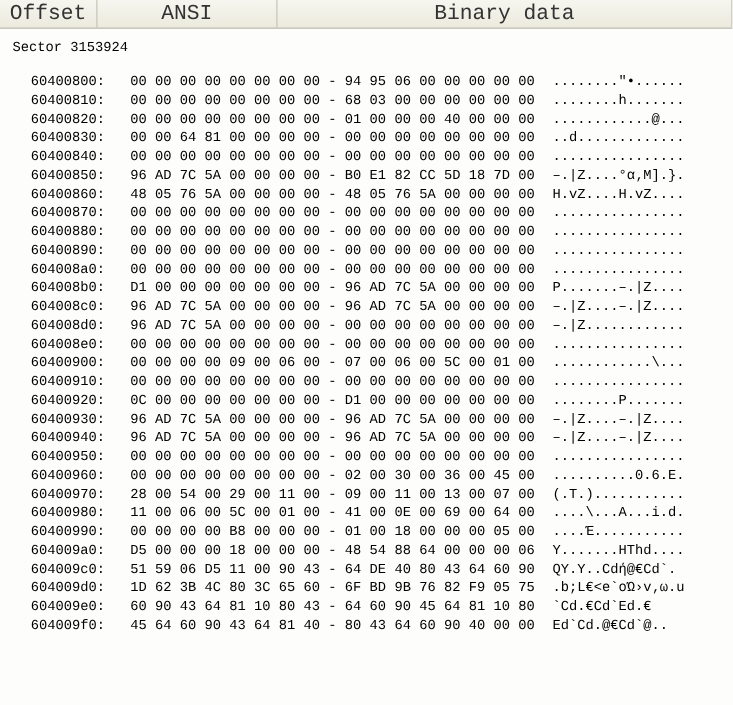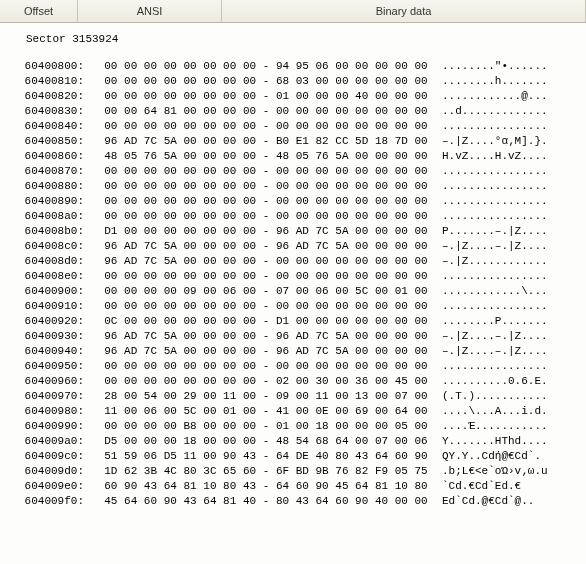--- a/index.html
+++ b/index.html
@@ -11,41 +11,40 @@
     font-family: "Courier New", monospace;
     font-size: 11px;
     color: #000;
     overflow: hidden;
   }
   .header {
     display: flex;
     height: 22px;
     background: linear-gradient(#f6f6f0, #eceadd);
     border-bottom: 1px solid #b9b7ab;
-    font-family: Liberation Sans, sans-serif;
-    font-size: 11px;
+    font-family: Liberation Mono, monospace;
+    font-size: 17px;
     color: #333;
   }
   .header .col {
     display: flex;
     align-items: center;
     justify-content: center;
     border-right: 1px solid #c7c5b8;
     box-sizing: border-box;
   }
   .col-offset { width: 78px; }
   .col-binary { width: 364px; }
   .col-ansi   { flex: 1; border-right: none; }
   .body {
     padding: 6px 0 0 8px;
   }
   .sector {
     padding: 4px 0 14px 2px;
     font-family: "Courier New", monospace;
-    margin-left: 16px;
   }
   .row {
     white-space: pre;
     line-height: 15px;
     height: 15px;
   }
   .row .offset { display: inline-block; width: 82px; text-align: right; padding-right: 6px; box-sizing: border-box; }
   .row .hex    { display: inline-block; width: 352px; text-align: center; }
   .row .ansi   { display: inline-block; }
 </style>
@@ -79,19 +78,19 @@
       <div class="row"><span class="offset">60400900:</span><span class="hex">00 00 00 00 09 00 06 00 - 07 00 06 00 5C 00 01 00</span><span class="ansi">............\...</span></div>
       <div class="row"><span class="offset">60400910:</span><span class="hex">00 00 00 00 00 00 00 00 - 00 00 00 00 00 00 00 00</span><span class="ansi">................</span></div>
       <div class="row"><span class="offset">60400920:</span><span class="hex">0C 00 00 00 00 00 00 00 - D1 00 00 00 00 00 00 00</span><span class="ansi">........Ρ.......</span></div>
       <div class="row"><span class="offset">60400930:</span><span class="hex">96 AD 7C 5A 00 00 00 00 - 96 AD 7C 5A 00 00 00 00</span><span class="ansi">–.|Z....–.|Z....</span></div>
       <div class="row"><span class="offset">60400940:</span><span class="hex">96 AD 7C 5A 00 00 00 00 - 96 AD 7C 5A 00 00 00 00</span><span class="ansi">–.|Z....–.|Z....</span></div>
       <div class="row"><span class="offset">60400950:</span><span class="hex">00 00 00 00 00 00 00 00 - 00 00 00 00 00 00 00 00</span><span class="ansi">................</span></div>
       <div class="row"><span class="offset">60400960:</span><span class="hex">00 00 00 00 00 00 00 00 - 02 00 30 00 36 00 45 00</span><span class="ansi">..........0.6.E.</span></div>
       <div class="row"><span class="offset">60400970:</span><span class="hex">28 00 54 00 29 00 11 00 - 09 00 11 00 13 00 07 00</span><span class="ansi">(.T.)...........</span></div>
       <div class="row"><span class="offset">60400980:</span><span class="hex">11 00 06 00 5C 00 01 00 - 41 00 0E 00 69 00 64 00</span><span class="ansi">....\...A...i.d.</span></div>
       <div class="row"><span class="offset">60400990:</span><span class="hex">00 00 00 00 B8 00 00 00 - 01 00 18 00 00 00 05 00</span><span class="ansi">....Έ...........</span></div>
-      <div class="row"><span class="offset">604009a0:</span><span class="hex">D5 00 00 00 18 00 00 00 - 48 54 68 64 00 07 00 06</span><span class="ansi">Υ.......HThd....</span></div>
+      <div class="row"><span class="offset">604009a0:</span><span class="hex">D5 00 00 00 18 00 00 00 - 48 54 88 64 00 00 00 06</span><span class="ansi">Υ.......HThd....</span></div>
       <div class="row"><span class="offset">604009c0:</span><span class="hex">51 59 06 D5 11 00 90 43 - 64 DE 40 80 43 64 60 90</span><span class="ansi">QY.Υ..Cdή@€Cd`.</span></div>
       <div class="row"><span class="offset">604009d0:</span><span class="hex">1D 62 3B 4C 80 3C 65 60 - 6F BD 9B 76 82 F9 05 75</span><span class="ansi">.b;L€&lt;e`oΏ›v‚ω.u</span></div>
       <div class="row"><span class="offset">604009e0:</span><span class="hex">60 90 43 64 81 10 80 43 - 64 60 90 45 64 81 10 80</span><span class="ansi">`Cd.€Cd`Ed.€</span></div>
       <div class="row"><span class="offset">604009f0:</span><span class="hex">45 64 60 90 43 64 81 40 - 80 43 64 60 90 40 00 00</span><span class="ansi">Ed`Cd.@€Cd`@..</span></div>
     </div>
 </div>
 
 </body></html>

